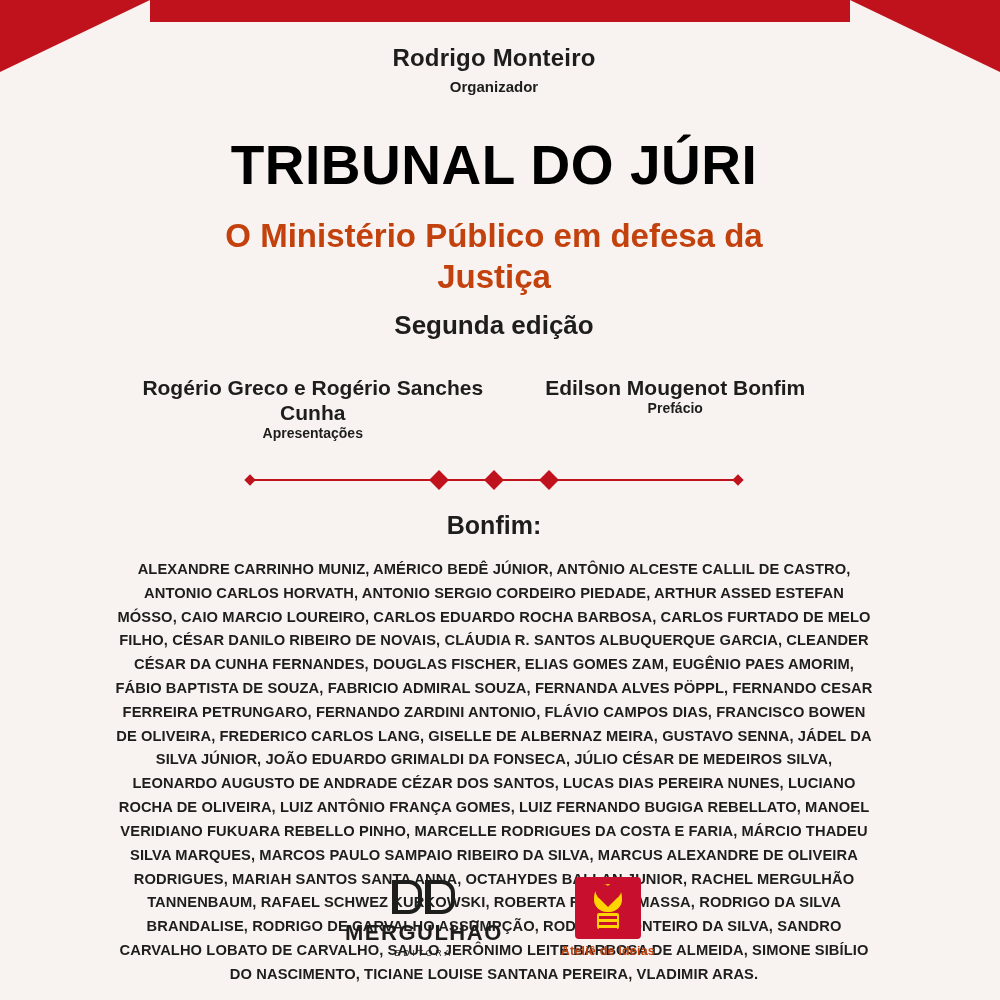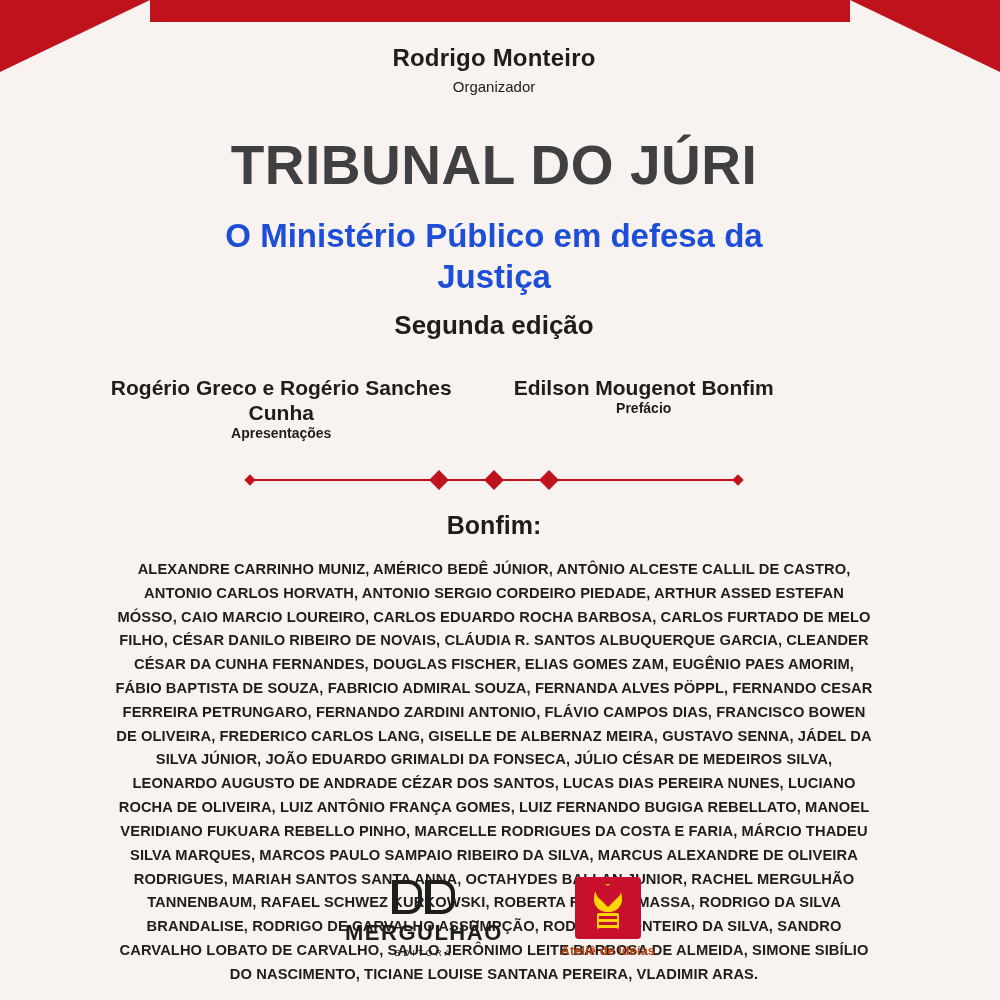--- a/index.html
+++ b/index.html
@@ -73,55 +73,55 @@
     margin-top: 44px;
     font-size: 24px;
     font-weight: bold;
     color: #1d1d1b;
     letter-spacing: .2px;
   }
   .organizer-role {
     text-align: center;
     margin-top: 6px;
     font-size: 15px;
-    font-weight: normal;
+    font-weight: bold;
     color: #1d1d1b;
   }
 
   .main-title {
     text-align: center;
     margin-top: 42px;
     font-size: 55px;
     font-weight: bold;
-    color: #404040;
+    color: #000000;
     letter-spacing: .5px;
     line-height: 1.02;
   }
 
   .subtitle {
     text-align: center;
     margin-top: 22px;
     font-size: 33px;
     font-weight: bold;
-    color: #1d4ed8;
+    color: #c2410c;
     line-height: 1.25;
     padding: 0 120px;
   }
 
   .edition {
     text-align: center;
     margin-top: 12px;
     font-size: 26px;
     font-weight: bold;
     color: #1d1d1b;
   }
 
   .presenters {
     display: flex;
-    justify-content: flex-start;
+    justify-content: center;
     margin-top: 34px;
     padding: 0 30px;
   }
   .pres-block {
     width: 46%;
     text-align: center;
   }
   .pres-left { text-align: center; }
   .pres-names {
     font-size: 21px;

